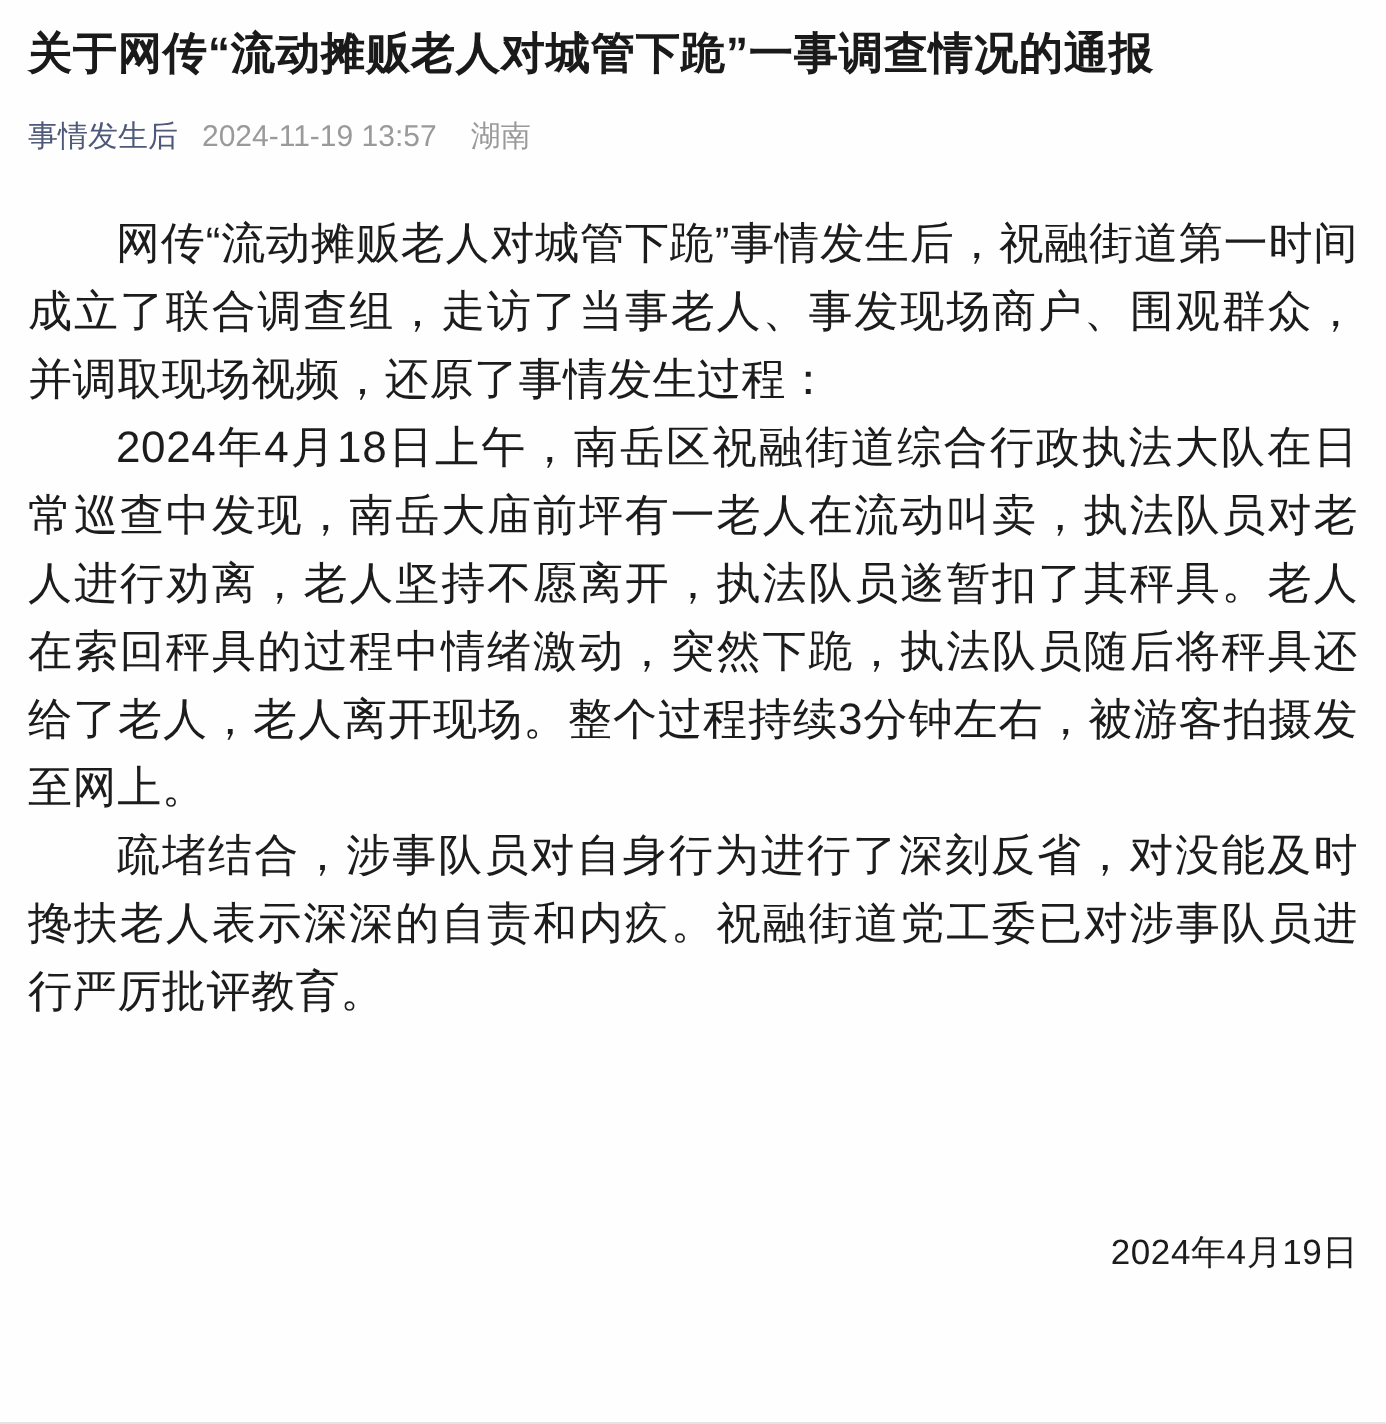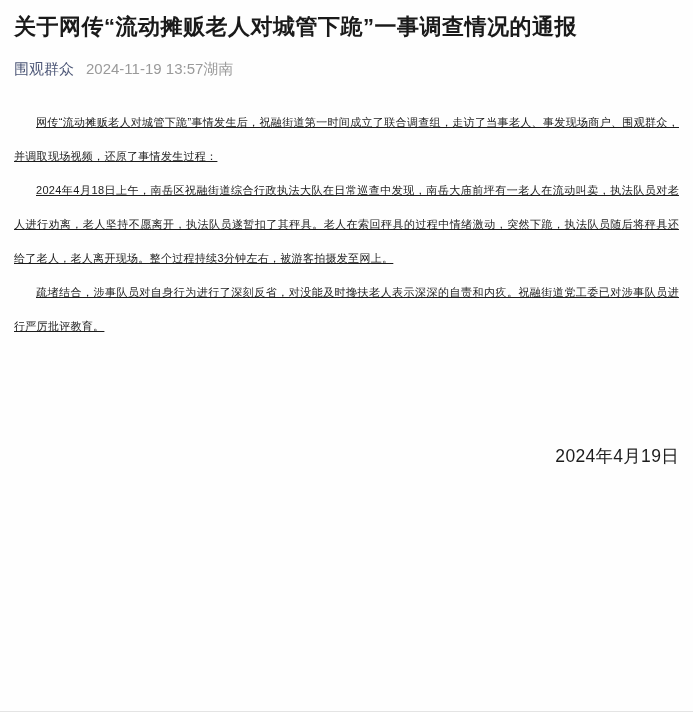--- a/index.html
+++ b/index.html
@@ -34,31 +34,30 @@
   .source-link {
     color: var(--source-color, #4e5878);
     cursor: pointer;
     text-decoration: none;
   }
   .publish-time {
     margin-left: 12px;
     color: var(--meta-color, #9a9a9a);
   }
   .publish-location {
-    margin-left: 0;
+    margin-left: 17px;
     color: var(--meta-color, #9a9a9a);
   }
   .article-body {
     margin-top: 26px;
-    font-size: 11px;
+    font-size: 22px;
     line-height: 34px;
     color: var(--body-color, #1c1c1c);
     text-align: justify;
     letter-spacing: 0.3px;
-    text-decoration: underline;
   }
   .article-body p {
     text-indent: 2em;
     margin: 0;
   }
   .signature {
     margin: 96px 0 0 auto;
     width: max-content;
     text-align: center;
     font-size: 17.5px;
@@ -69,21 +68,21 @@
   .signature div { white-space: nowrap; }
 </style>
 </head>
 <body>
 
 <div class="article">
 
   <h1 class="article-title">关于网传“流动摊贩老人对城管下跪”一事调查情况的通报</h1>
 
   <div class="byline">
-    <a class="source-link">围观群众</a>
+    <a class="source-link">事情发生后</a>
     <span class="publish-time">2024-11-19 13:57</span>
     <span class="publish-location">湖南</span>
   </div>
 
   <div class="article-body">
     <p>网传“流动摊贩老人对城管下跪”事情发生后，祝融街道第一时间成立了联合调查组，走访了当事老人、事发现场商户、围观群众，并调取现场视频，还原了事情发生过程：</p>
     <p>2024年4月18日上午，南岳区祝融街道综合行政执法大队在日常巡查中发现，南岳大庙前坪有一老人在流动叫卖，执法队员对老人进行劝离，老人坚持不愿离开，执法队员遂暂扣了其秤具。老人在索回秤具的过程中情绪激动，突然下跪，执法队员随后将秤具还给了老人，老人离开现场。整个过程持续3分钟左右，被游客拍摄发至网上。</p>
     <p>疏堵结合，涉事队员对自身行为进行了深刻反省，对没能及时搀扶老人表示深深的自责和内疚。祝融街道党工委已对涉事队员进行严厉批评教育。</p>
   </div>
 

